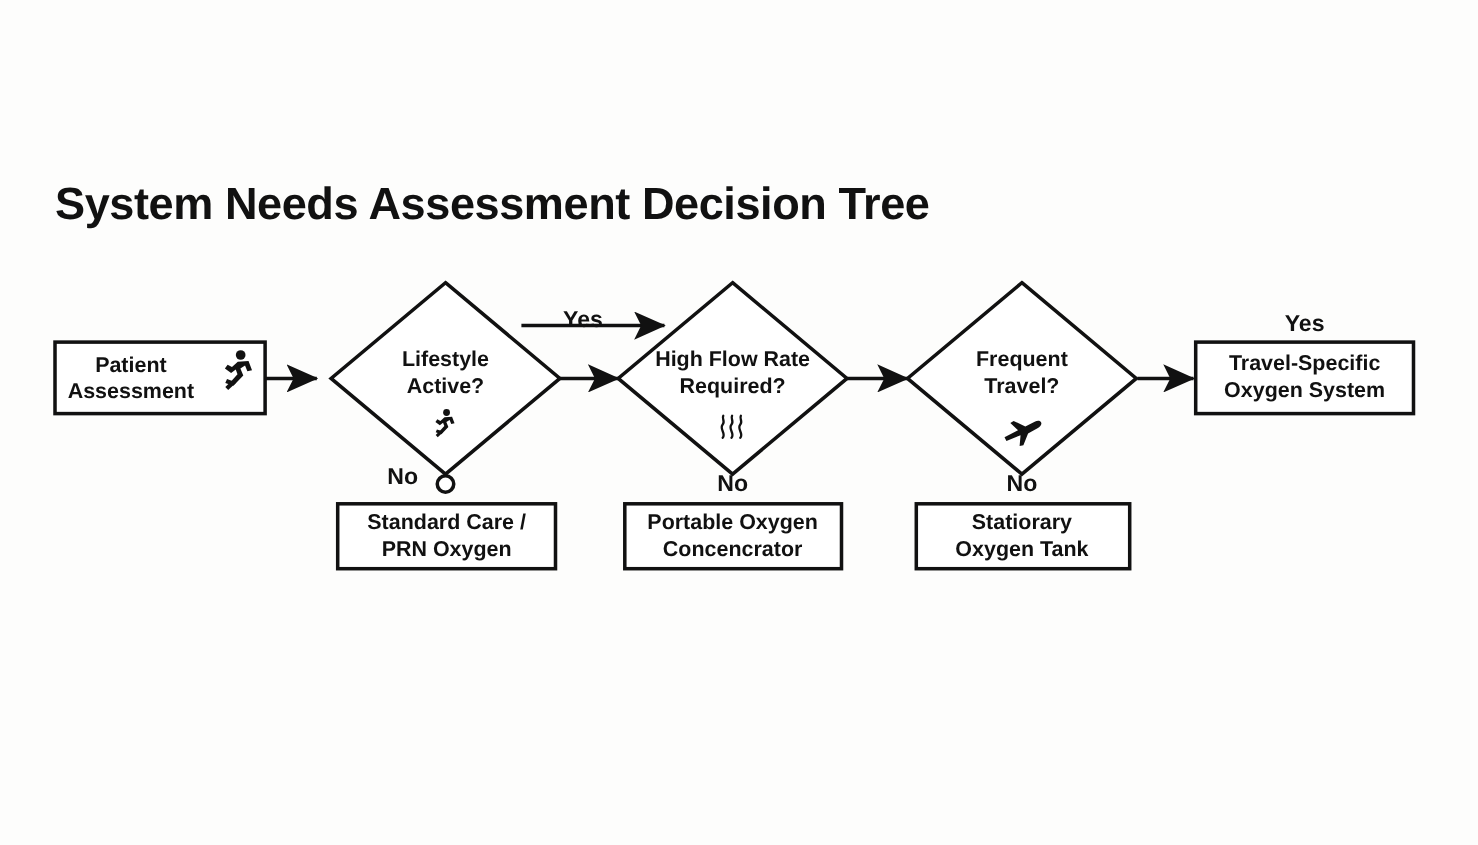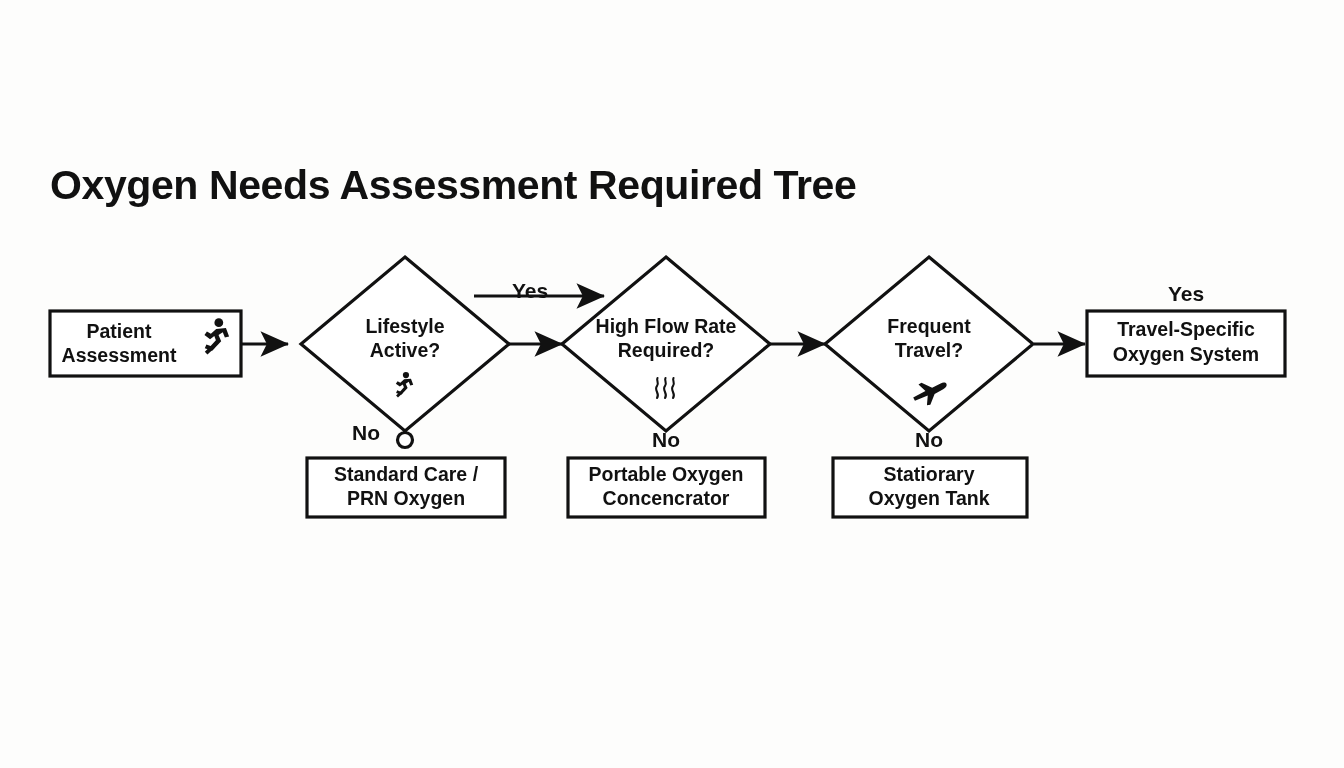--- a/index.html
+++ b/index.html
@@ -70,21 +70,21 @@
     fill: #ffffff;
     stroke: #111111;
     stroke-width: 3.2;
   }
 </style>
 </head>
 <body>
 
 <div id="canvas">
 
-  <div id="diagram-title">Oxygen Needs Assessment Required Tree</div>
+  <div id="diagram-title">System Needs Assessment Decision Tree</div>
 
   <svg id="flow" viewBox="0 0 1344 768">
     <defs>
       <marker id="arrowhead" markerWidth="9" markerHeight="8" refX="8.6" refY="4" orient="auto" markerUnits="strokeWidth">
         <path d="M0,0 L9,4 L0,8 L2,4 Z" fill="#111111"></path>
       </marker>
     </defs>
 
     <line class="conn" x1="241" y1="344" x2="288" y2="344" marker-end="url(#arrowhead)"></line>
 

